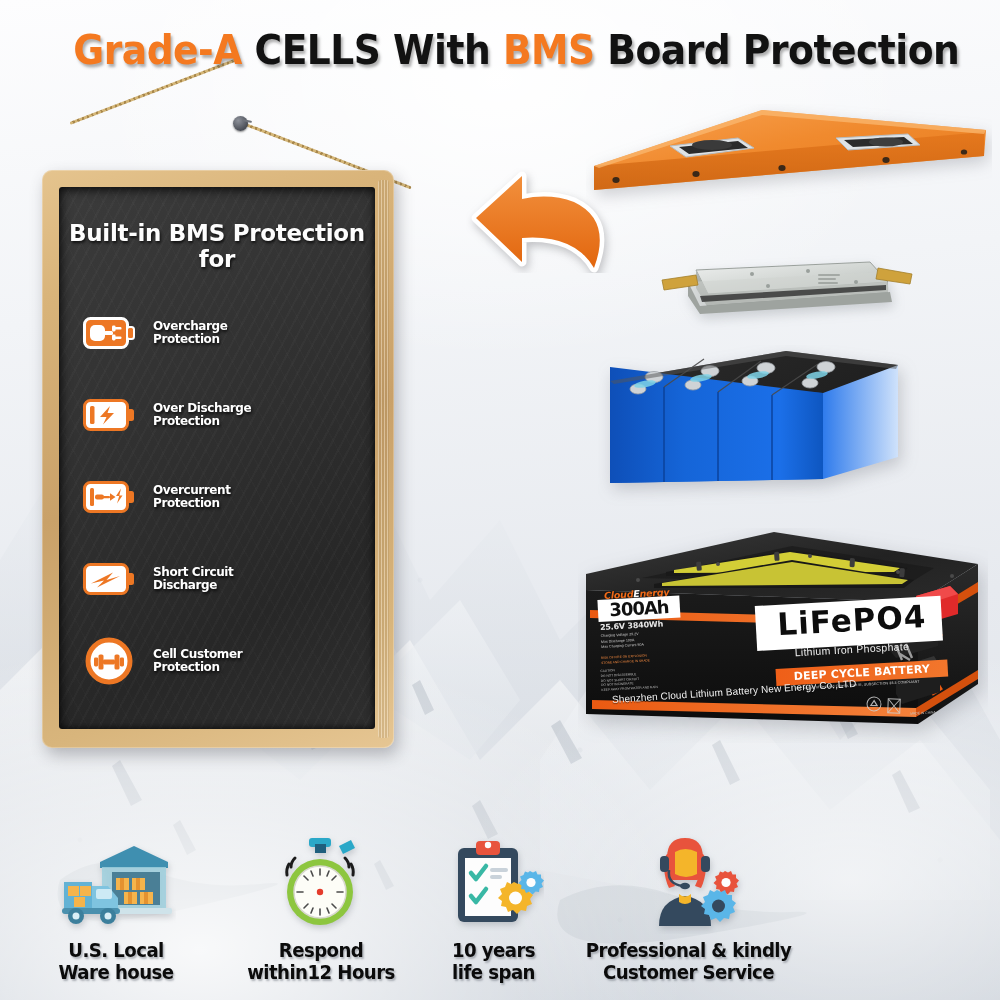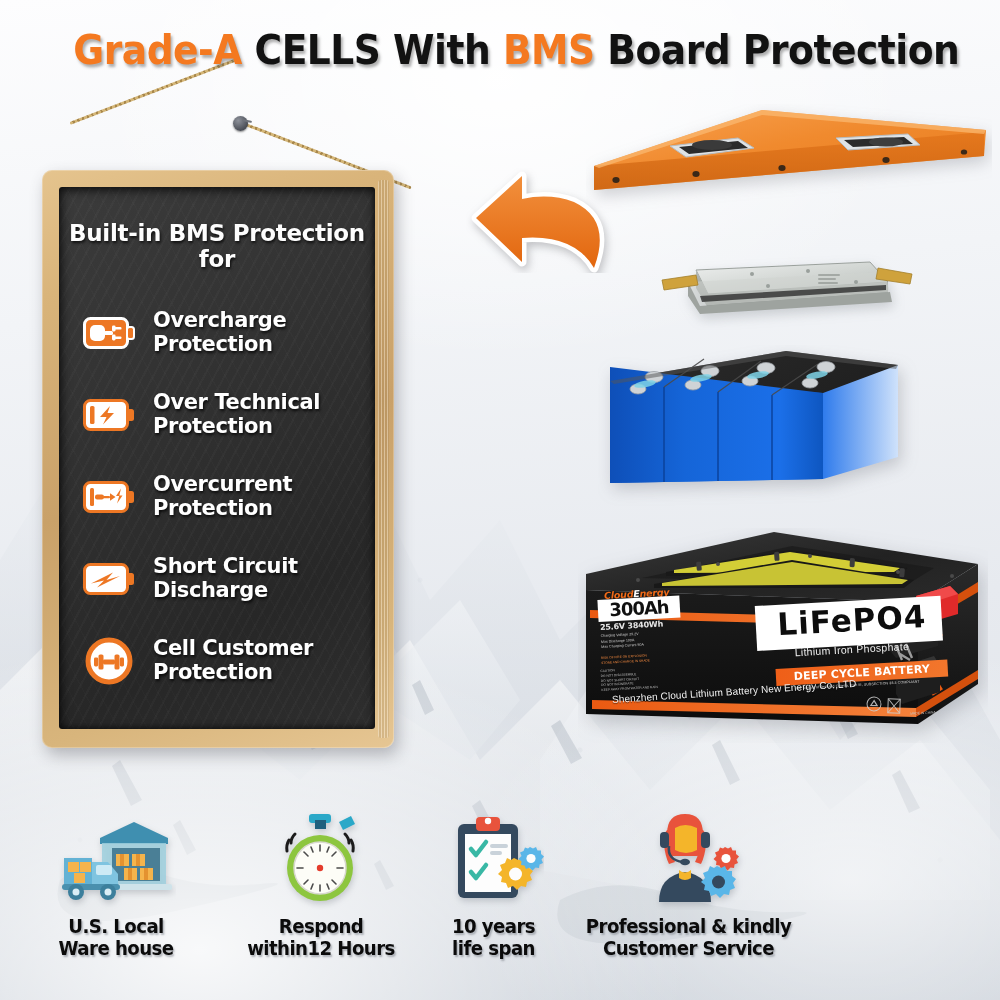--- a/index.html
+++ b/index.html
@@ -114,21 +114,21 @@
   }
 
   .feat-list { margin-top:20px; }
   .feat {
     display:flex; align-items:center; gap:16px;
     padding:0 10px 0 22px; height:82px;
   }
   .feat-ico { width:56px; flex:0 0 56px; display:flex; align-items:center; justify-content:center; }
   .feat-txt {
     color:#fff; font-family:"DejaVu Sans", sans-serif;
-    font-size:21px; font-weight:bold; line-height:1.12;
+    font-size:12px; font-weight:bold; line-height:1.12;
     letter-spacing:-.4px;
     text-shadow:1px 2px 3px rgba(0,0,0,.8);
     white-space:pre-line;
   }
 
   
   #arrow { position:absolute; left:466px; top:168px; width:165px; height:105px; z-index:5; }
 
   
   #plate { position:absolute; left:586px; top:104px; width:406px; height:110px; z-index:4; }
@@ -224,21 +224,21 @@
   .pk-made {
     position:absolute; left:310px; top:185px; width:70px;
     font-family:"Liberation Sans", sans-serif; font-size:3.4px;
     color:#c4c4c4; text-align:center;
     transform:rotate(-3.2deg); transform-origin:left center;
   }
 
   
   #bottom {
     position:absolute; left:0; bottom:0; width:1000px; height:200px;
-    z-index:6; display:flex; padding:0 6px 16px 6px;
+    z-index:6; display:flex; align-items:flex-end; padding:0 6px 16px 6px;
   }
   .bcell { flex:0 0 auto; text-align:center; }
   .bcell.c1 { width:220px; }
   .bcell.c2 { width:190px; }
   .bcell.c3 { width:200px; }
   .bcell.c4 { width:155px; }
   .bcell.c5 { width:235px; }
   .bico { height:110px; display:flex; align-items:flex-end; justify-content:center; margin-bottom:6px; }
   .blab {
     font-family:"DejaVu Sans", sans-serif;
@@ -336,21 +336,21 @@
 
         <div class="feat">
           <span class="feat-ico">
             <svg width="52" height="32" viewBox="0 0 52 32">
               <rect x="1.5" y="1.5" width="43" height="29" rx="6" fill="#fff" stroke="#ED7724" stroke-width="3"></rect>
               <rect x="44" y="10" width="7" height="12" rx="2.5" fill="#ED7724"></rect>
               <rect x="7" y="7" width="4.5" height="18" rx="1.6" fill="#ED7724"></rect>
               <path d="M27 7 L17 18 L23.5 18 L20 25.5 L31 14 L24.5 14 Z" fill="#ED7724"></path>
             </svg>
           </span>
-          <span class="feat-txt">Over Technical
+          <span class="feat-txt">Over Discharge
 Protection</span>
         </div>
 
         <div class="feat">
           <span class="feat-ico">
             <svg width="52" height="32" viewBox="0 0 52 32">
               <rect x="1.5" y="1.5" width="43" height="29" rx="6" fill="#fff" stroke="#ED7724" stroke-width="3"></rect>
               <rect x="44" y="10" width="7" height="12" rx="2.5" fill="#ED7724"></rect>
               <rect x="7" y="7" width="4" height="18" rx="1.5" fill="#ED7724"></rect>
               <g fill="#ED7724">

